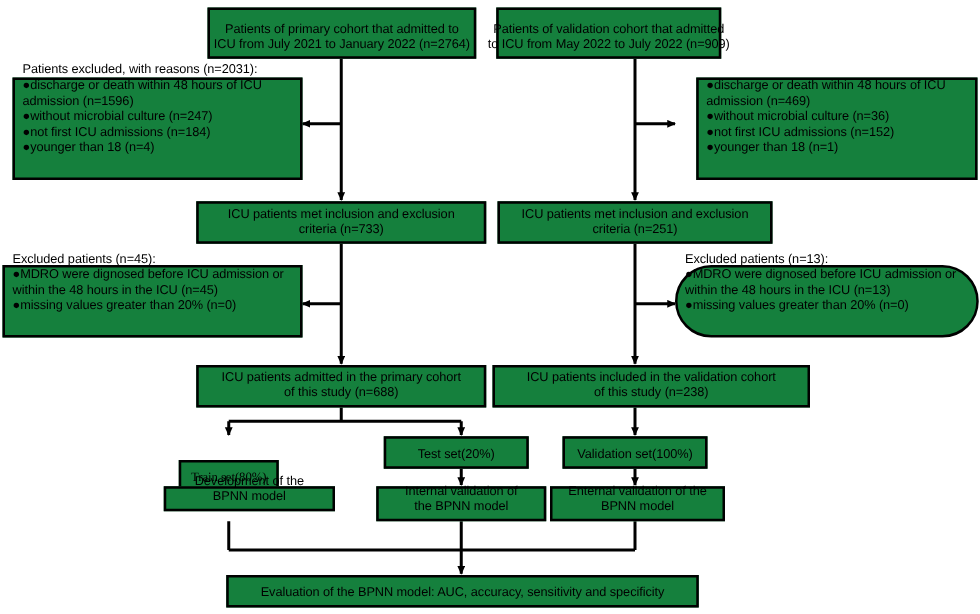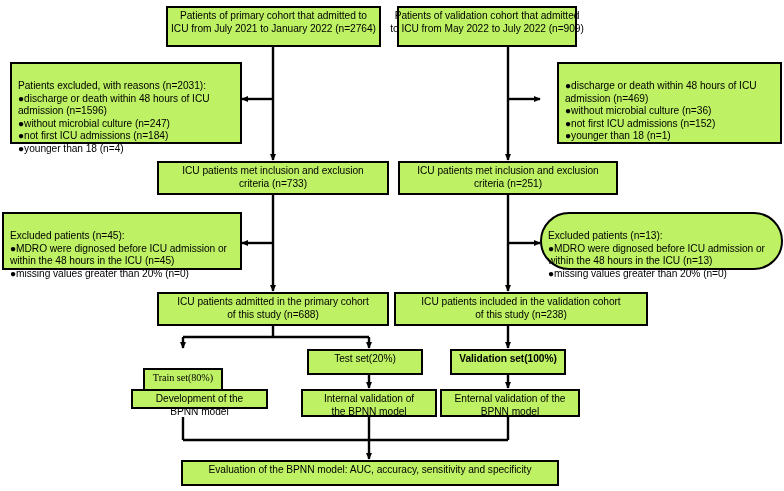--- a/index.html
+++ b/index.html
@@ -19,25 +19,25 @@
     position: absolute;
     left: 0;
     top: 0;
     width: 784px;
     height: 491px;
   }
   .node {
     position: absolute;
     box-sizing: border-box;
     border: 2px solid #000000;
-    background: #bef264;
+    background: #15803d;
     color: #000000;
     display: flex;
     flex-direction: column;
-    justify-content: flex-start;
+    justify-content: flex-end;
     font-size: 10.2px;
     line-height: 12.6px;
     letter-spacing: -0.05px;
   }
   .node.center {
     align-items: center;
     text-align: center;
     padding: 2px 4px;
   }
   .node.left {
@@ -165,21 +165,21 @@
     <span class="line">●MDRO were dignosed before ICU admission or</span>
     <span class="line">within the 48 hours in the ICU (n=13)</span>
     <span class="line">●missing values greater than 20% (n=0)</span>
   </div>
 
   <div class="node center" style="left:394px; top:292px; width:254px; height:34px;">
     <span class="line">ICU patients included in the validation cohort</span>
     <span class="line">of this study (n=238)</span>
   </div>
 
-  <div class="node center" style="left:450px; top:349px; width:116px; height:26px;font-weight:bold;">
+  <div class="node center" style="left:450px; top:349px; width:116px; height:26px;">
     <span class="line">Validation set(100%)</span>
   </div>
 
   <div class="node center" style="left:440px; top:389px; width:140px; height:28px;">
     <span class="line">Enternal validation of the</span>
     <span class="line">BPNN model</span>
   </div>
 
   <div class="node center" style="left:181px; top:460px; width:378px; height:26px;">
     <span class="line">Evaluation of the BPNN model: AUC, accuracy, sensitivity and specificity</span>

